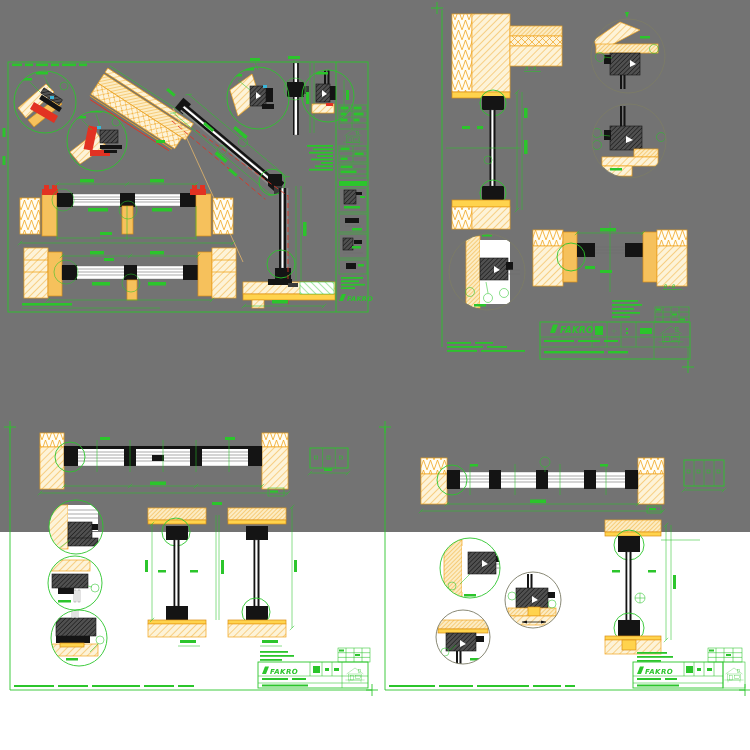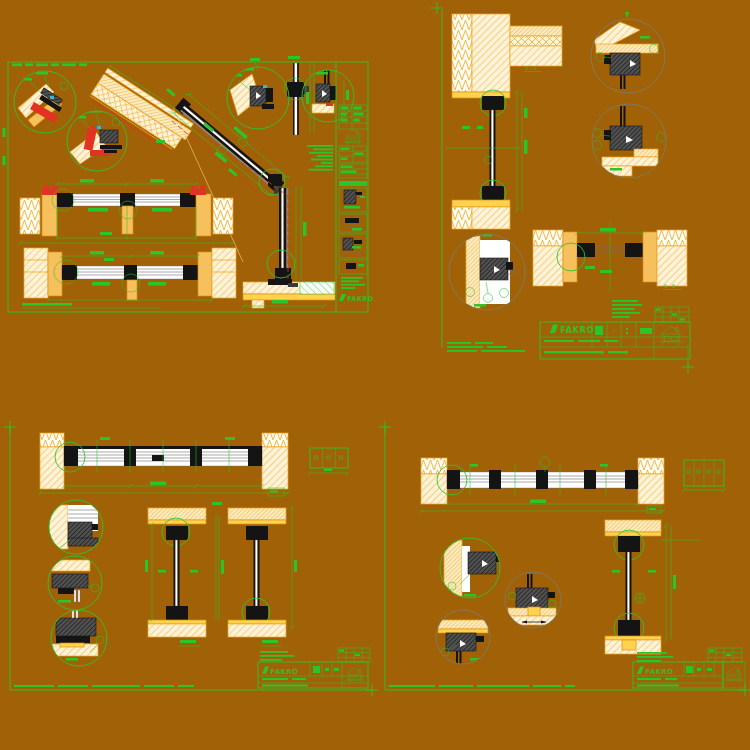--- a/index.html
+++ b/index.html
@@ -1,17 +1,17 @@
 <!DOCTYPE html>
 <html><head>
 <meta charset="utf-8">
 <style>
   html,body{margin:0;padding:0;background:#ffffff;width:750px;height:750px;overflow:hidden;
     font-family:"DejaVu Sans",sans-serif;}
-  #canvas{position:relative;width:750px;height:750px;background:#a16207;}
+  #canvas{position:relative;width:750px;height:532px;background:#737373;font-style:italic;}
   svg{display:block;}
   
   .gl{stroke:#2bc52b;stroke-width:0.9;fill:none;}
   .glt{stroke:#2bc52b;stroke-width:0.55;fill:none;}
   .gf{fill:#2bc52b;stroke:none;}
   text.gt{fill:#2bc52b;font-weight:bold;letter-spacing:0.4px;}
   text.gs{fill:#2bc52b;font-weight:normal;}
   
   .ol{stroke:#f0a41d;stroke-width:0.8;fill:none;}
   .olt{stroke:#f5c06a;stroke-width:0.7;fill:none;}

